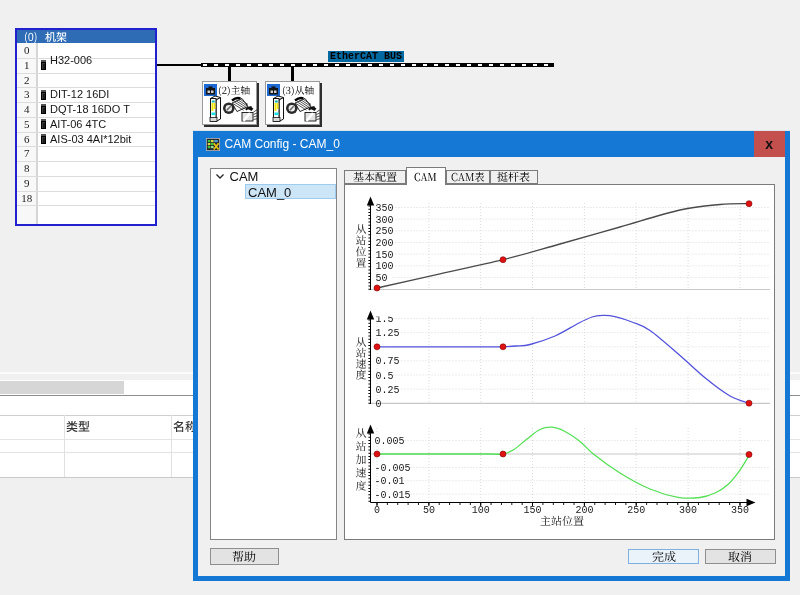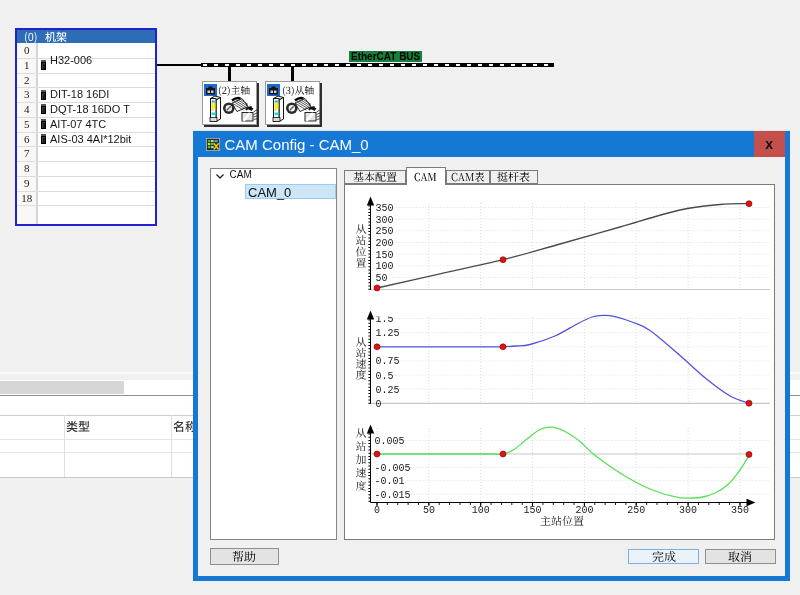--- a/index.html
+++ b/index.html
@@ -36,45 +36,45 @@
 <div class="abs" style="left:17px;top:43.0px;width:19.5px;height:14.8px;line-height:14.8px;font-family:'Liberation Serif',serif;font-size:11px;color:#222;text-align:center">0</div>
 <div class="abs" style="left:17px;top:72.5px;width:138px;height:1px;background:#dcdcdc"></div>
 <div class="abs" style="left:17px;top:57.8px;width:19.5px;height:14.8px;line-height:14.8px;font-family:'Liberation Serif',serif;font-size:11px;color:#222;text-align:center">1</div>
 <div class="abs" style="left:40.5px;top:60.0px;width:5.5px;height:10px;background:#1c1c1c;border-top:2px solid #555;box-shadow:inset 0 0 0 1px #000, inset 2px 2px 0 #3a3a3a"></div>
 <div class="abs" style="left:50px;top:53px;width:100px;height:14.8px;line-height:14.8px;font-size:11px;color:#161616">H32-006</div>
 <div class="abs" style="left:17px;top:87.2px;width:138px;height:1px;background:#dcdcdc"></div>
 <div class="abs" style="left:17px;top:72.5px;width:19.5px;height:14.8px;line-height:14.8px;font-family:'Liberation Serif',serif;font-size:11px;color:#222;text-align:center">2</div>
 <div class="abs" style="left:17px;top:102.0px;width:138px;height:1px;background:#dcdcdc"></div>
 <div class="abs" style="left:17px;top:87.2px;width:19.5px;height:14.8px;line-height:14.8px;font-family:'Liberation Serif',serif;font-size:11px;color:#222;text-align:center">3</div>
 <div class="abs" style="left:40.5px;top:89.5px;width:5.5px;height:10px;background:#1c1c1c;border-top:2px solid #555;box-shadow:inset 0 0 0 1px #000, inset 2px 2px 0 #3a3a3a"></div>
-<div class="abs" style="left:50px;top:87.2px;width:100px;height:14.8px;line-height:14.8px;font-size:11px;color:#161616">DIT-18 16DI</div>
+<div class="abs" style="left:50px;top:87.2px;width:100px;height:14.8px;line-height:14.8px;font-size:11px;color:#161616">DIT-12 16DI</div>
 <div class="abs" style="left:17px;top:116.8px;width:138px;height:1px;background:#dcdcdc"></div>
 <div class="abs" style="left:17px;top:102.0px;width:19.5px;height:14.8px;line-height:14.8px;font-family:'Liberation Serif',serif;font-size:11px;color:#222;text-align:center">4</div>
 <div class="abs" style="left:40.5px;top:104.2px;width:5.5px;height:10px;background:#1c1c1c;border-top:2px solid #555;box-shadow:inset 0 0 0 1px #000, inset 2px 2px 0 #3a3a3a"></div>
 <div class="abs" style="left:50px;top:102.0px;width:100px;height:14.8px;line-height:14.8px;font-size:11px;color:#161616">DQT-18 16DO T</div>
 <div class="abs" style="left:17px;top:131.5px;width:138px;height:1px;background:#dcdcdc"></div>
 <div class="abs" style="left:17px;top:116.8px;width:19.5px;height:14.8px;line-height:14.8px;font-family:'Liberation Serif',serif;font-size:11px;color:#222;text-align:center">5</div>
 <div class="abs" style="left:40.5px;top:119.0px;width:5.5px;height:10px;background:#1c1c1c;border-top:2px solid #555;box-shadow:inset 0 0 0 1px #000, inset 2px 2px 0 #3a3a3a"></div>
-<div class="abs" style="left:50px;top:116.8px;width:100px;height:14.8px;line-height:14.8px;font-size:11px;color:#161616">AIT-07 4TC</div>
+<div class="abs" style="left:50px;top:116.8px;width:100px;height:14.8px;line-height:14.8px;font-size:11px;color:#161616">AIT-06 4TC</div>
 <div class="abs" style="left:17px;top:146.2px;width:138px;height:1px;background:#dcdcdc"></div>
 <div class="abs" style="left:17px;top:131.5px;width:19.5px;height:14.8px;line-height:14.8px;font-family:'Liberation Serif',serif;font-size:11px;color:#222;text-align:center">6</div>
 <div class="abs" style="left:40.5px;top:133.7px;width:5.5px;height:10px;background:#1c1c1c;border-top:2px solid #555;box-shadow:inset 0 0 0 1px #000, inset 2px 2px 0 #3a3a3a"></div>
 <div class="abs" style="left:50px;top:131.5px;width:100px;height:14.8px;line-height:14.8px;font-size:11px;color:#161616">AIS-03 4AI*12bit</div>
 <div class="abs" style="left:17px;top:161.0px;width:138px;height:1px;background:#dcdcdc"></div>
 <div class="abs" style="left:17px;top:146.2px;width:19.5px;height:14.8px;line-height:14.8px;font-family:'Liberation Serif',serif;font-size:11px;color:#222;text-align:center">7</div>
 <div class="abs" style="left:17px;top:175.8px;width:138px;height:1px;background:#dcdcdc"></div>
 <div class="abs" style="left:17px;top:161.0px;width:19.5px;height:14.8px;line-height:14.8px;font-family:'Liberation Serif',serif;font-size:11px;color:#222;text-align:center">8</div>
 <div class="abs" style="left:17px;top:190.5px;width:138px;height:1px;background:#dcdcdc"></div>
 <div class="abs" style="left:17px;top:175.8px;width:19.5px;height:14.8px;line-height:14.8px;font-family:'Liberation Serif',serif;font-size:11px;color:#222;text-align:center">9</div>
 <div class="abs" style="left:17px;top:205.2px;width:138px;height:1px;background:#dcdcdc"></div>
 <div class="abs" style="left:17px;top:190.5px;width:19.5px;height:14.8px;line-height:14.8px;font-family:'Liberation Serif',serif;font-size:11px;color:#222;text-align:center">18</div>
 <div class="abs" style="left:157px;top:63.8px;width:44px;height:2.6px;background:#000"></div>
 <div class="abs" style="left:201px;top:63px;width:353px;height:4px;background:#000"></div>
 <div class="abs" style="left:203px;top:64.2px;width:351px;height:1.8px;background:repeating-linear-gradient(90deg,#fff 0,#fff 4.5px,#000 4.5px,#000 11px)"></div>
-<div class="abs" style="left:349px;top:51px;font-family:Liberation Sans, sans-serif;font-weight:bold;font-size:10px;color:#000;background:#15803d;padding:0 2px">EtherCAT BUS</div>
+<div class="abs" style="left:328px;top:51px;font-family:Liberation Mono, monospace;font-weight:bold;font-size:10px;color:#000;background:#0369a1;padding:0 2px">EtherCAT BUS</div>
 <div class="abs" style="left:227.5px;top:66px;width:3px;height:15px;background:#000"></div>
 <div class="abs" style="left:291px;top:66px;width:3px;height:15px;background:#000"></div>
 <div class="abs" style="left:201.5px;top:81px;width:55px;height:44px;background:#fff;border:1px solid #9a9a9a;box-shadow:2px 2px 0 #2e2e2e"></div>
     <div class="abs" style="left:203.5px;top:83.5px;width:13px;height:12px;background:#1e6ad2"></div>
     <svg class="abs" style="left:203.5px;top:83.5px" width="13" height="12" viewBox="0 0 13 12">
       <rect x="2" y="4" width="9" height="6.5" fill="#141414"></rect>
       <rect x="3.5" y="6.5" width="2.5" height="2.5" fill="#cfcfcf"></rect>
       <rect x="7" y="6.5" width="2.5" height="2.5" fill="#cfcfcf"></rect>
       <rect x="4.5" y="2.5" width="4" height="1.8" fill="#141414"></rect>
     </svg>
@@ -178,28 +178,28 @@
       <rect x="0.8" y="0.8" width="12.4" height="11.4" fill="#23272b"></rect>
       <rect x="1.8" y="2" width="2.6" height="2.2" fill="#37c837"></rect>
       <rect x="5" y="2" width="2.6" height="2.2" fill="#d8d84a"></rect>
       <rect x="1.8" y="5" width="2.6" height="2.2" fill="#d8d84a"></rect>
       <rect x="5" y="5" width="2.6" height="2.2" fill="#37c837"></rect>
       <rect x="1.8" y="8" width="2.6" height="2.2" fill="#37c837"></rect>
       <rect x="5" y="8" width="2.6" height="2.2" fill="#9ad89a"></rect>
       <rect x="8.2" y="2" width="3.6" height="2.2" fill="#4a9ad8"></rect>
       <path d="M7.8,5.2 L12.6,11.4 M12.6,5.2 L7.8,11.4" stroke="#e8c211" stroke-width="1.7"></path>
     </svg>
-<div class="abs" style="left:224.5px;top:137.5px;font-size:15px;color:#fff;line-height:13px">CAM Config - CAM_0</div>
+<div class="abs" style="left:224.5px;top:137.5px;font-size:12px;color:#fff;line-height:13px">CAM Config - CAM_0</div>
 <div class="abs" style="left:753.5px;top:131px;width:31.5px;height:26px;background:#c4504e"></div>
 <div class="abs" style="left:753.5px;top:135px;width:31.5px;height:18px;line-height:18px;text-align:center;font-weight:bold;font-size:14px;color:#111">x</div>
 <div class="abs" style="left:209.5px;top:167.5px;width:127.5px;height:372.5px;background:#fff;border:1px solid #848484"></div>
 <svg class="abs" style="left:214.5px;top:172.5px" width="10" height="7" viewBox="0 0 10 7">
       <path d="M1.5,1.5 L5,5 L8.5,1.5" fill="none" stroke="#2b2b2b" stroke-width="1.4"></path>
     </svg>
-<div class="abs" style="left:229.5px;top:169px;font-size:10px;color:#111">CAM</div>
+<div class="abs" style="left:229.5px;top:169px;font-size:13px;color:#111">CAM</div>
 <div class="abs" style="left:244.5px;top:183.5px;width:91.5px;height:15.5px;background:#cde6f7;border:1px solid #9fccee"></div>
 <div class="abs" style="left:248px;top:184.5px;font-size:13px;color:#111">CAM_0</div>
 <div class="abs" style="left:343.5px;top:184px;width:431.5px;height:355.5px;background:#fff;border:1px solid #7b7b7b"></div>
 <div class="abs" style="left:343.5px;top:169.5px;width:62.0px;height:14.5px;background:#f0f0f0;border:1px solid #7b7b7b"></div>
 <div class="abs" style="left:405.5px;top:167px;width:40.0px;height:18px;background:#fff;border:1px solid #7b7b7b;border-bottom:none"></div>
 <div class="abs" style="left:445.5px;top:169.5px;width:44.0px;height:14.5px;background:#f0f0f0;border:1px solid #7b7b7b"></div>
 <div class="abs" style="left:489.5px;top:169.5px;width:48.5px;height:14.5px;background:#f0f0f0;border:1px solid #7b7b7b"></div>
 <svg style="position:absolute;left:351.5px;top:179.5px;overflow:visible" width="2" height="2" viewBox="0 0 2 2">
       <path transform="translate(1,1)" d="M0.9 -7.9H8.7L9.2 -8.6Q9.2 -8.6 9.3 -8.5Q9.4 -8.4 9.5 -8.3Q9.7 -8.2 9.9 -8.0Q10.0 -7.9 10.1 -7.8Q10.1 -7.6 9.9 -7.6H1.0ZM2.7 -1.6H7.0L7.4 -2.2Q7.4 -2.2 7.5 -2.1Q7.6 -2.1 7.7 -2.0Q7.9 -1.8 8.0 -1.7Q8.2 -1.6 8.3 -1.5Q8.2 -1.3 8.0 -1.3H2.8ZM1.0 0.3H8.5L9.1 -0.4Q9.1 -0.4 9.2 -0.3Q9.3 -0.2 9.4 -0.1Q9.6 0.0 9.8 0.2Q9.9 0.3 10.1 0.4Q10.0 0.6 9.8 0.6H1.1ZM0.5 -3.8H9.1L9.6 -4.5Q9.6 -4.5 9.7 -4.4Q9.8 -4.4 9.9 -4.2Q10.1 -4.1 10.3 -4.0Q10.4 -3.8 10.6 -3.7Q10.5 -3.5 10.3 -3.5H0.6ZM3.4 -6.6H7.7V-6.2H3.4ZM3.4 -5.2H7.7V-4.9H3.4ZM3.1 -9.2 4.2 -9.1Q4.2 -9.0 4.1 -8.9Q4.0 -8.8 3.8 -8.8V-3.7H3.1ZM5.1 -3.0 6.2 -2.9Q6.2 -2.8 6.1 -2.7Q6.0 -2.6 5.8 -2.6V0.4H5.1ZM7.2 -9.2 8.3 -9.1Q8.3 -9.0 8.2 -8.9Q8.1 -8.8 7.9 -8.8V-3.7H7.2ZM3.4 -3.8H4.3V-3.7Q3.7 -2.7 2.7 -2.0Q1.7 -1.2 0.5 -0.7L0.4 -0.9Q1.4 -1.5 2.2 -2.2Q2.9 -3.0 3.4 -3.8ZM7.1 -3.8Q7.4 -3.4 7.8 -3.1Q8.2 -2.8 8.7 -2.5Q9.2 -2.2 9.7 -2.0Q10.2 -1.8 10.7 -1.7L10.7 -1.6Q10.5 -1.5 10.3 -1.3Q10.2 -1.1 10.1 -0.9Q9.5 -1.2 8.9 -1.6Q8.3 -2.0 7.8 -2.5Q7.3 -3.1 6.9 -3.7Z M16.9 -6.8Q17.3 -6.0 17.8 -5.2Q18.3 -4.5 18.9 -3.8Q19.5 -3.2 20.2 -2.6Q20.9 -2.1 21.5 -1.8L21.5 -1.7Q21.3 -1.6 21.1 -1.5Q20.9 -1.3 20.8 -1.1Q19.9 -1.6 19.2 -2.5Q18.4 -3.3 17.8 -4.4Q17.2 -5.5 16.8 -6.7ZM16.5 -6.6Q15.8 -4.8 14.6 -3.3Q13.3 -1.7 11.5 -0.7L11.4 -0.8Q12.4 -1.6 13.2 -2.5Q14.0 -3.5 14.7 -4.6Q15.3 -5.7 15.7 -6.8H16.5ZM17.3 -9.1Q17.2 -9.0 17.2 -8.9Q17.1 -8.8 16.8 -8.8V0.6Q16.8 0.6 16.8 0.7Q16.7 0.8 16.5 0.8Q16.4 0.8 16.3 0.8H16.1V-9.2ZM18.4 -2.6Q18.4 -2.6 18.5 -2.5Q18.6 -2.4 18.7 -2.3Q18.9 -2.2 19.0 -2.0Q19.2 -1.9 19.3 -1.7Q19.3 -1.6 19.1 -1.6H13.8L13.7 -1.9H17.9ZM20.2 -7.5Q20.2 -7.5 20.3 -7.4Q20.4 -7.3 20.6 -7.2Q20.8 -7.1 20.9 -6.9Q21.1 -6.8 21.3 -6.6Q21.2 -6.5 21.0 -6.5H11.9L11.8 -6.8H19.7Z M28.2 -8.5H31.7V-8.2H28.2ZM31.2 -8.5H31.0L31.5 -9.0L32.4 -8.2Q32.3 -8.2 32.2 -8.1Q32.0 -8.0 31.9 -8.0V-4.4Q31.9 -4.4 31.8 -4.3Q31.6 -4.2 31.5 -4.2Q31.4 -4.2 31.3 -4.2H31.2ZM28.5 -5.5H31.6V-5.1H28.5ZM28.3 -5.5V-5.8V-5.8L29.1 -5.5H29.0V-0.4Q29.0 -0.3 29.1 -0.2Q29.1 -0.2 29.5 -0.2H30.6Q31.0 -0.2 31.2 -0.2Q31.5 -0.2 31.6 -0.2Q31.7 -0.2 31.8 -0.2Q31.8 -0.3 31.9 -0.3Q31.9 -0.5 32.0 -1.0Q32.1 -1.5 32.2 -2.0H32.4L32.4 -0.3Q32.6 -0.2 32.6 -0.1Q32.7 -0.1 32.7 0.0Q32.7 0.2 32.5 0.3Q32.4 0.4 31.9 0.4Q31.4 0.5 30.6 0.5H29.3Q28.9 0.5 28.7 0.4Q28.5 0.4 28.4 0.2Q28.3 0.0 28.3 -0.3ZM22.4 -8.5H26.5L27.0 -9.1Q27.0 -9.1 27.2 -9.0Q27.3 -8.8 27.5 -8.7Q27.7 -8.5 27.9 -8.3Q27.9 -8.2 27.6 -8.2H22.5ZM23.1 -2.3H27.1V-2.0H23.1ZM23.1 -0.5H27.2V-0.2H23.1ZM26.7 -6.6H26.6L27.0 -7.0L27.8 -6.4Q27.8 -6.3 27.7 -6.3Q27.5 -6.2 27.4 -6.2V0.4Q27.4 0.4 27.3 0.5Q27.2 0.5 27.1 0.6Q26.9 0.6 26.8 0.6H26.7ZM25.3 -8.4H25.9V-6.4H25.3ZM25.3 -6.6H25.9Q25.9 -6.5 25.9 -6.4Q25.9 -6.3 25.9 -6.3V-4.3Q25.9 -4.2 26.0 -4.2H26.2Q26.3 -4.2 26.3 -4.2Q26.4 -4.2 26.4 -4.2Q26.4 -4.2 26.4 -4.2Q26.5 -4.2 26.5 -4.2Q26.5 -4.2 26.6 -4.2Q26.6 -4.2 26.7 -4.2H26.7L26.8 -4.2Q26.9 -4.1 27.0 -4.1Q27.0 -4.1 27.0 -4.0Q27.0 -3.8 26.9 -3.7Q26.7 -3.6 26.2 -3.6H25.9Q25.5 -3.6 25.4 -3.8Q25.3 -3.9 25.3 -4.1ZM22.7 -6.6V-7.0L23.5 -6.6H27.2V-6.3H23.4V0.5Q23.4 0.6 23.3 0.6Q23.3 0.7 23.1 0.8Q23.0 0.8 22.9 0.8H22.7ZM24.7 -6.6V-5.8Q24.7 -5.4 24.6 -4.9Q24.6 -4.4 24.3 -3.9Q24.1 -3.4 23.5 -3.0L23.4 -3.2Q23.7 -3.6 23.9 -4.1Q24.1 -4.5 24.1 -5.0Q24.1 -5.4 24.1 -5.8V-6.6ZM24.7 -8.4V-6.4H24.1V-8.4Z M35.5 -5.0 36.3 -4.7H40.9L41.3 -5.2L42.3 -4.5Q42.2 -4.4 42.1 -4.3Q42.0 -4.3 41.8 -4.3V0.2H41.0V-4.4H36.2V0.2H35.5V-4.7ZM42.6 -0.5Q42.6 -0.5 42.7 -0.5Q42.8 -0.4 42.9 -0.3Q43.1 -0.1 43.3 -0.0Q43.4 0.1 43.6 0.3Q43.6 0.4 43.5 0.4Q43.4 0.4 43.3 0.4H33.6L33.5 0.1H42.1ZM39.2 -6.4Q39.1 -6.1 38.8 -6.1Q38.7 -5.8 38.6 -5.5Q38.5 -5.2 38.3 -4.9Q38.2 -4.7 38.1 -4.4H37.7Q37.7 -4.7 37.8 -5.1Q37.9 -5.4 37.9 -5.8Q38.0 -6.2 38.0 -6.5ZM41.3 -1.1V-0.8H35.8V-1.1ZM41.3 -2.3V-2.0H35.8V-2.3ZM41.3 -3.5V-3.1H35.8V-3.5ZM42.4 -6.5Q42.4 -6.5 42.6 -6.3Q42.8 -6.2 43.0 -6.0Q43.2 -5.9 43.4 -5.7Q43.4 -5.5 43.1 -5.5H33.7L33.6 -5.8H41.9ZM40.1 -8.6V-6.8H39.4V-8.6ZM37.7 -8.6V-6.8H37.0V-8.6ZM41.7 -8.6 42.1 -9.1 43.0 -8.4Q42.9 -8.3 42.8 -8.3Q42.7 -8.2 42.5 -8.2V-6.5Q42.5 -6.4 42.4 -6.4Q42.3 -6.3 42.2 -6.3Q42.0 -6.2 41.9 -6.2H41.8V-8.6ZM35.4 -6.4Q35.4 -6.3 35.3 -6.3Q35.2 -6.2 35.1 -6.2Q34.9 -6.1 34.8 -6.1H34.7V-8.6V-9.0L35.5 -8.6H42.3V-8.3H35.4ZM42.2 -7.0V-6.7H35.1V-7.0Z" fill="#000000"></path>
     </svg>

